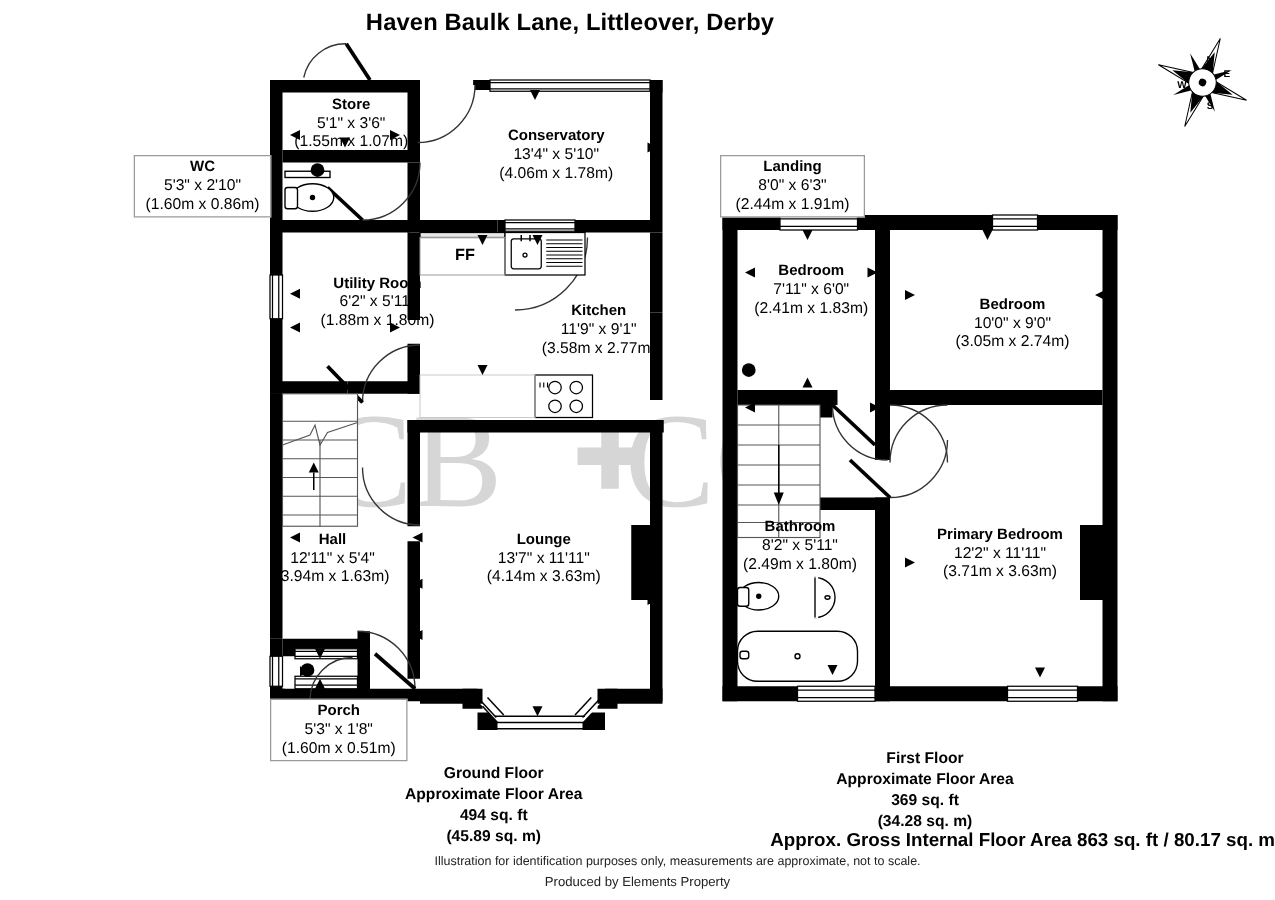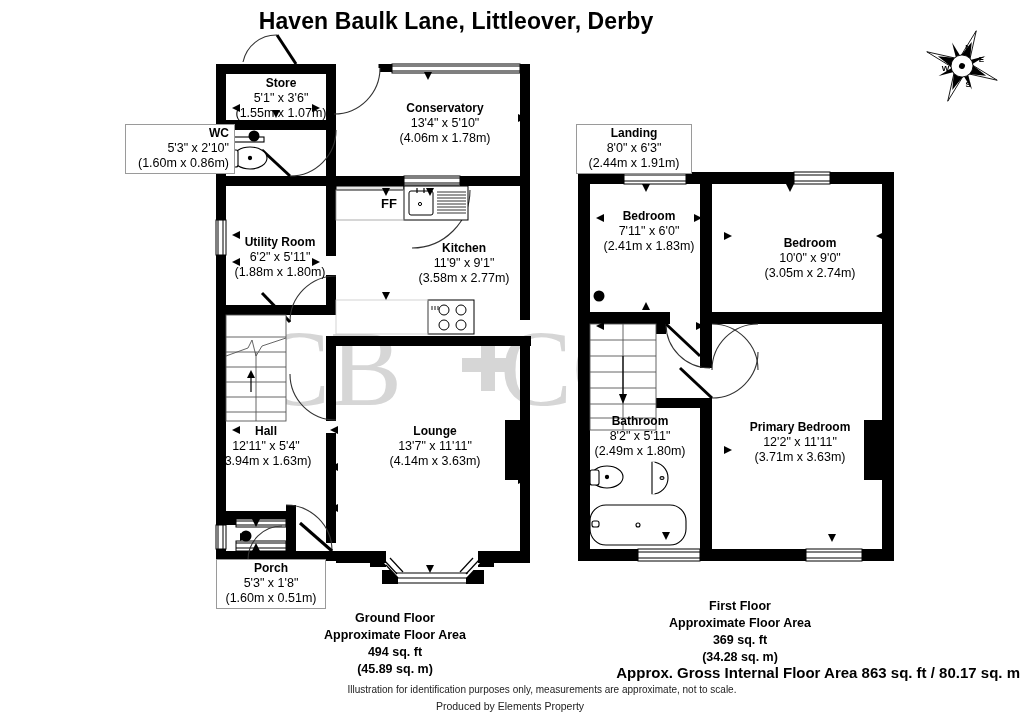--- a/index.html
+++ b/index.html
@@ -2,21 +2,21 @@
 <html><head>
 <meta charset="utf-8">
 <style>
   html,body{margin:0;padding:0;background:#fff;}
   body{width:1020px;height:720px;position:relative;overflow:hidden;
        font-family:"Liberation Sans","DejaVu Sans",sans-serif;color:#000;}
   #stage{position:absolute;left:0;top:0;width:1020px;height:720px;}
   #plan-svg{position:absolute;left:0;top:0;width:1020px;height:720px;}
 
   .title{position:absolute;left:0;top:8px;width:912px;text-align:center;
-         font-size:23px;font-weight:bold;letter-spacing:.1px;}
+         font-size:19px;font-weight:bold;letter-spacing:.1px;}
 
   
   .rlbl{position:absolute;text-align:center;line-height:1.22;white-space:nowrap;}
   .rlbl .nm{font-size:12px;font-weight:bold;}
   .rlbl .d1,.rlbl .d2{font-size:12.5px;font-weight:normal;}
   .boxed{border:1px solid #9a9a9a;background:#fff;padding:1px 5px 2px 5px;}
 
   .ff-lbl{position:absolute;font-size:13px;font-weight:bold;}
 
   .floor-note{position:absolute;text-align:center;line-height:1.35;font-size:12.5px;font-weight:bold;white-space:nowrap;}
@@ -375,41 +375,41 @@
       </g>
     </g>
   </svg>
 
   <div class="rlbl" style="left:226px;top:76px;width:110px;">
     <div class="nm">Store</div>
     <div class="d1">5'1" x 3'6"</div>
     <div class="d2">(1.55m x 1.07m)</div>
   </div>
 
-  <div class="rlbl boxed" style="left:125px;top:124px;width:98px;text-align:right;">
+  <div class="rlbl boxed" style="left:107px;top:124px;width:98px;">
     <div class="nm">WC</div>
     <div class="d1">5'3" x 2'10"</div>
     <div class="d2">(1.60m x 0.86m)</div>
   </div>
 
   <div class="rlbl" style="left:360px;top:101px;width:170px;">
     <div class="nm">Conservatory</div>
     <div class="d1">13'4" x 5'10"</div>
     <div class="d2">(4.06m x 1.78m)</div>
   </div>
 
-  <div class="rlbl" style="left:210px;top:219px;width:140px;margin-top:16px;">
+  <div class="rlbl" style="left:232px;top:219px;width:140px;">
     <div class="nm">Utility Room</div>
     <div class="d1">6'2" x 5'11"</div>
     <div class="d2">(1.88m x 1.80m)</div>
   </div>
 
-  <div class="ff-lbl" style="left:381px;top:196px;">FF</div>
-
-  <div class="rlbl" style="left:399px;top:241px;width:130px;">
+  <div class="ff-lbl" style="left:364px;top:196px;">FF</div>
+
+  <div class="rlbl" style="left:414px;top:241px;width:130px;">
     <div class="nm">Kitchen</div>
     <div class="d1">11'9" x 9'1"</div>
     <div class="d2">(3.58m x 2.77m)</div>
   </div>
 
   <div class="rlbl" style="left:206px;top:424px;width:120px;">
     <div class="nm">Hall</div>
     <div class="d1">12'11" x 5'4"</div>
     <div class="d2">(3.94m x 1.63m)</div>
   </div>

